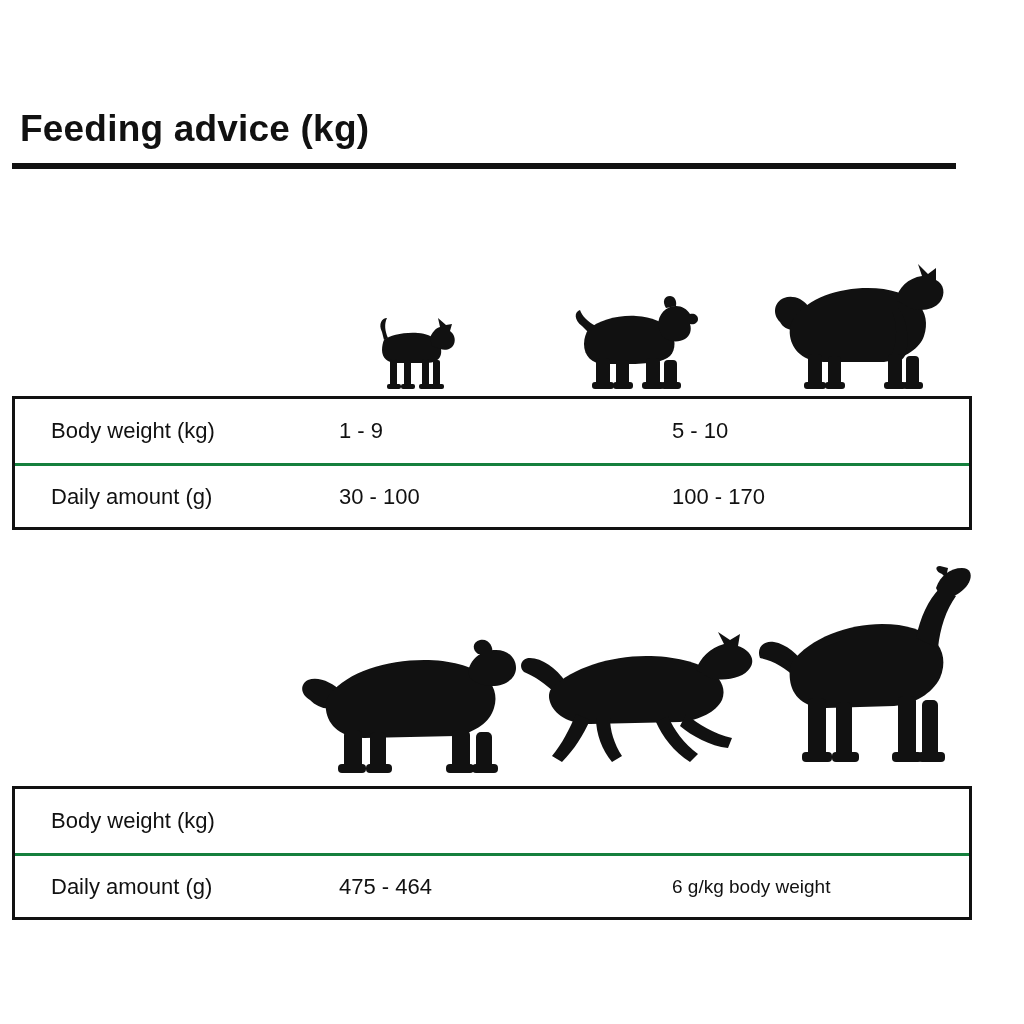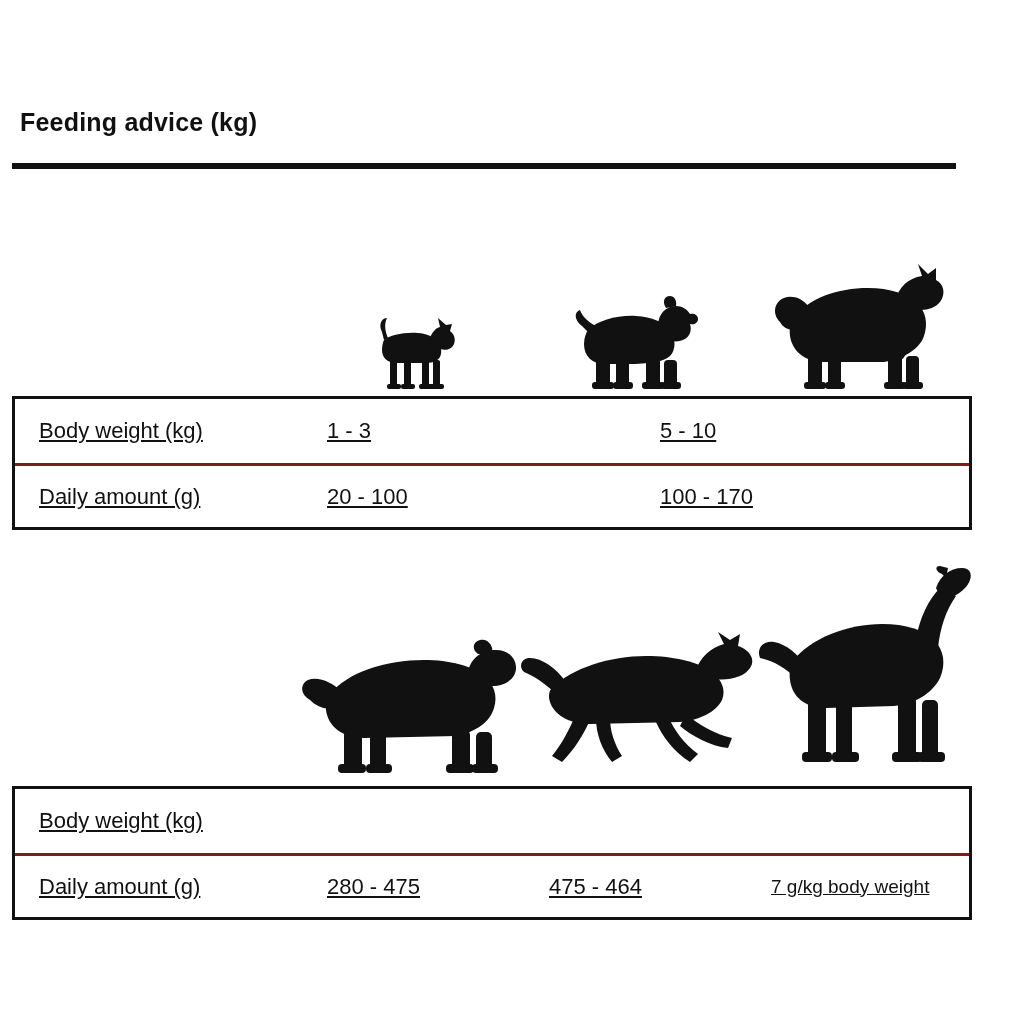--- a/index.html
+++ b/index.html
@@ -21,21 +21,21 @@
     left: 0; top: 0;
     width: 1024px;
     height: 1024px;
   }
 
   
   .title {
     position: absolute;
     left: 20px;
     top: 108px;
-    font-size: 25px;
+    font-size: 37px;
     font-weight: bold;
     letter-spacing: 0.2px;
     color: #111111;
   }
   .title-rule {
     position: absolute;
     left: 12px;
     top: 163px;
     width: 944px;
     height: 6px;
@@ -74,30 +74,29 @@
   }
   .table-top { top: 396px; }
   .table-bottom { top: 786px; }
 
   .trow {
     display: flex;
     height: 64px;
     box-sizing: border-box;
   }
   .trow + .trow {
-    border-top: 3px solid #7f1d1d;
+    border-top: 3px solid #15803d;
   }
   .tcell {
     display: flex;
     align-items: center;
     font-size: 22px;
     color: #111111;
-    padding-left: 24px;
+    padding-left: 36px;
     box-sizing: border-box;
-    text-decoration: underline;
   }
   .tcell-label {
     width: 288px;
     flex: 0 0 288px;
   }
   .tcell-val {
     flex: 1 1 0;
   }
   .tcell-val.small {
     font-size: 19px;
@@ -188,26 +187,26 @@
           <rect x="112" y="120" width="22" height="7" rx="3"></rect>
           <rect x="131" y="120" width="20" height="7" rx="3"></rect>
         </g>
       </svg>
     </div>
   </div>
 
   <div class="table table-top">
     <div class="trow">
       <div class="tcell tcell-label">Body weight (kg)</div>
-      <div class="tcell tcell-val">1 - 3</div>
+      <div class="tcell tcell-val">1 - 9</div>
       <div class="tcell tcell-val">5 - 10</div>
     </div>
     <div class="trow">
       <div class="tcell tcell-label">Daily amount (g)</div>
-      <div class="tcell tcell-val">20 - 100</div>
+      <div class="tcell tcell-val">30 - 100</div>
       <div class="tcell tcell-val">100 - 170</div>
     </div>
   </div>
 
   <div class="dog-row dog-row-bottom">
     <div class="spacer-label"></div>
 
     <div class="dog-col dog-cell">
       <svg width="218" height="140" viewBox="0 0 218 140" aria-hidden="true">
         <g fill="#111111">
@@ -283,19 +282,18 @@
       </svg>
     </div>
   </div>
 
   <div class="table table-bottom">
     <div class="trow">
       <div class="tcell tcell-label">Body weight (kg)</div>
     </div>
     <div class="trow">
       <div class="tcell tcell-label">Daily amount (g)</div>
-      <div class="tcell tcell-val">280 - 475</div>
       <div class="tcell tcell-val">475 - 464</div>
-      <div class="tcell tcell-val small">7 g/kg body weight</div>
+      <div class="tcell tcell-val small">6 g/kg body weight</div>
     </div>
   </div>
 
 </div>
 
 </body></html>

